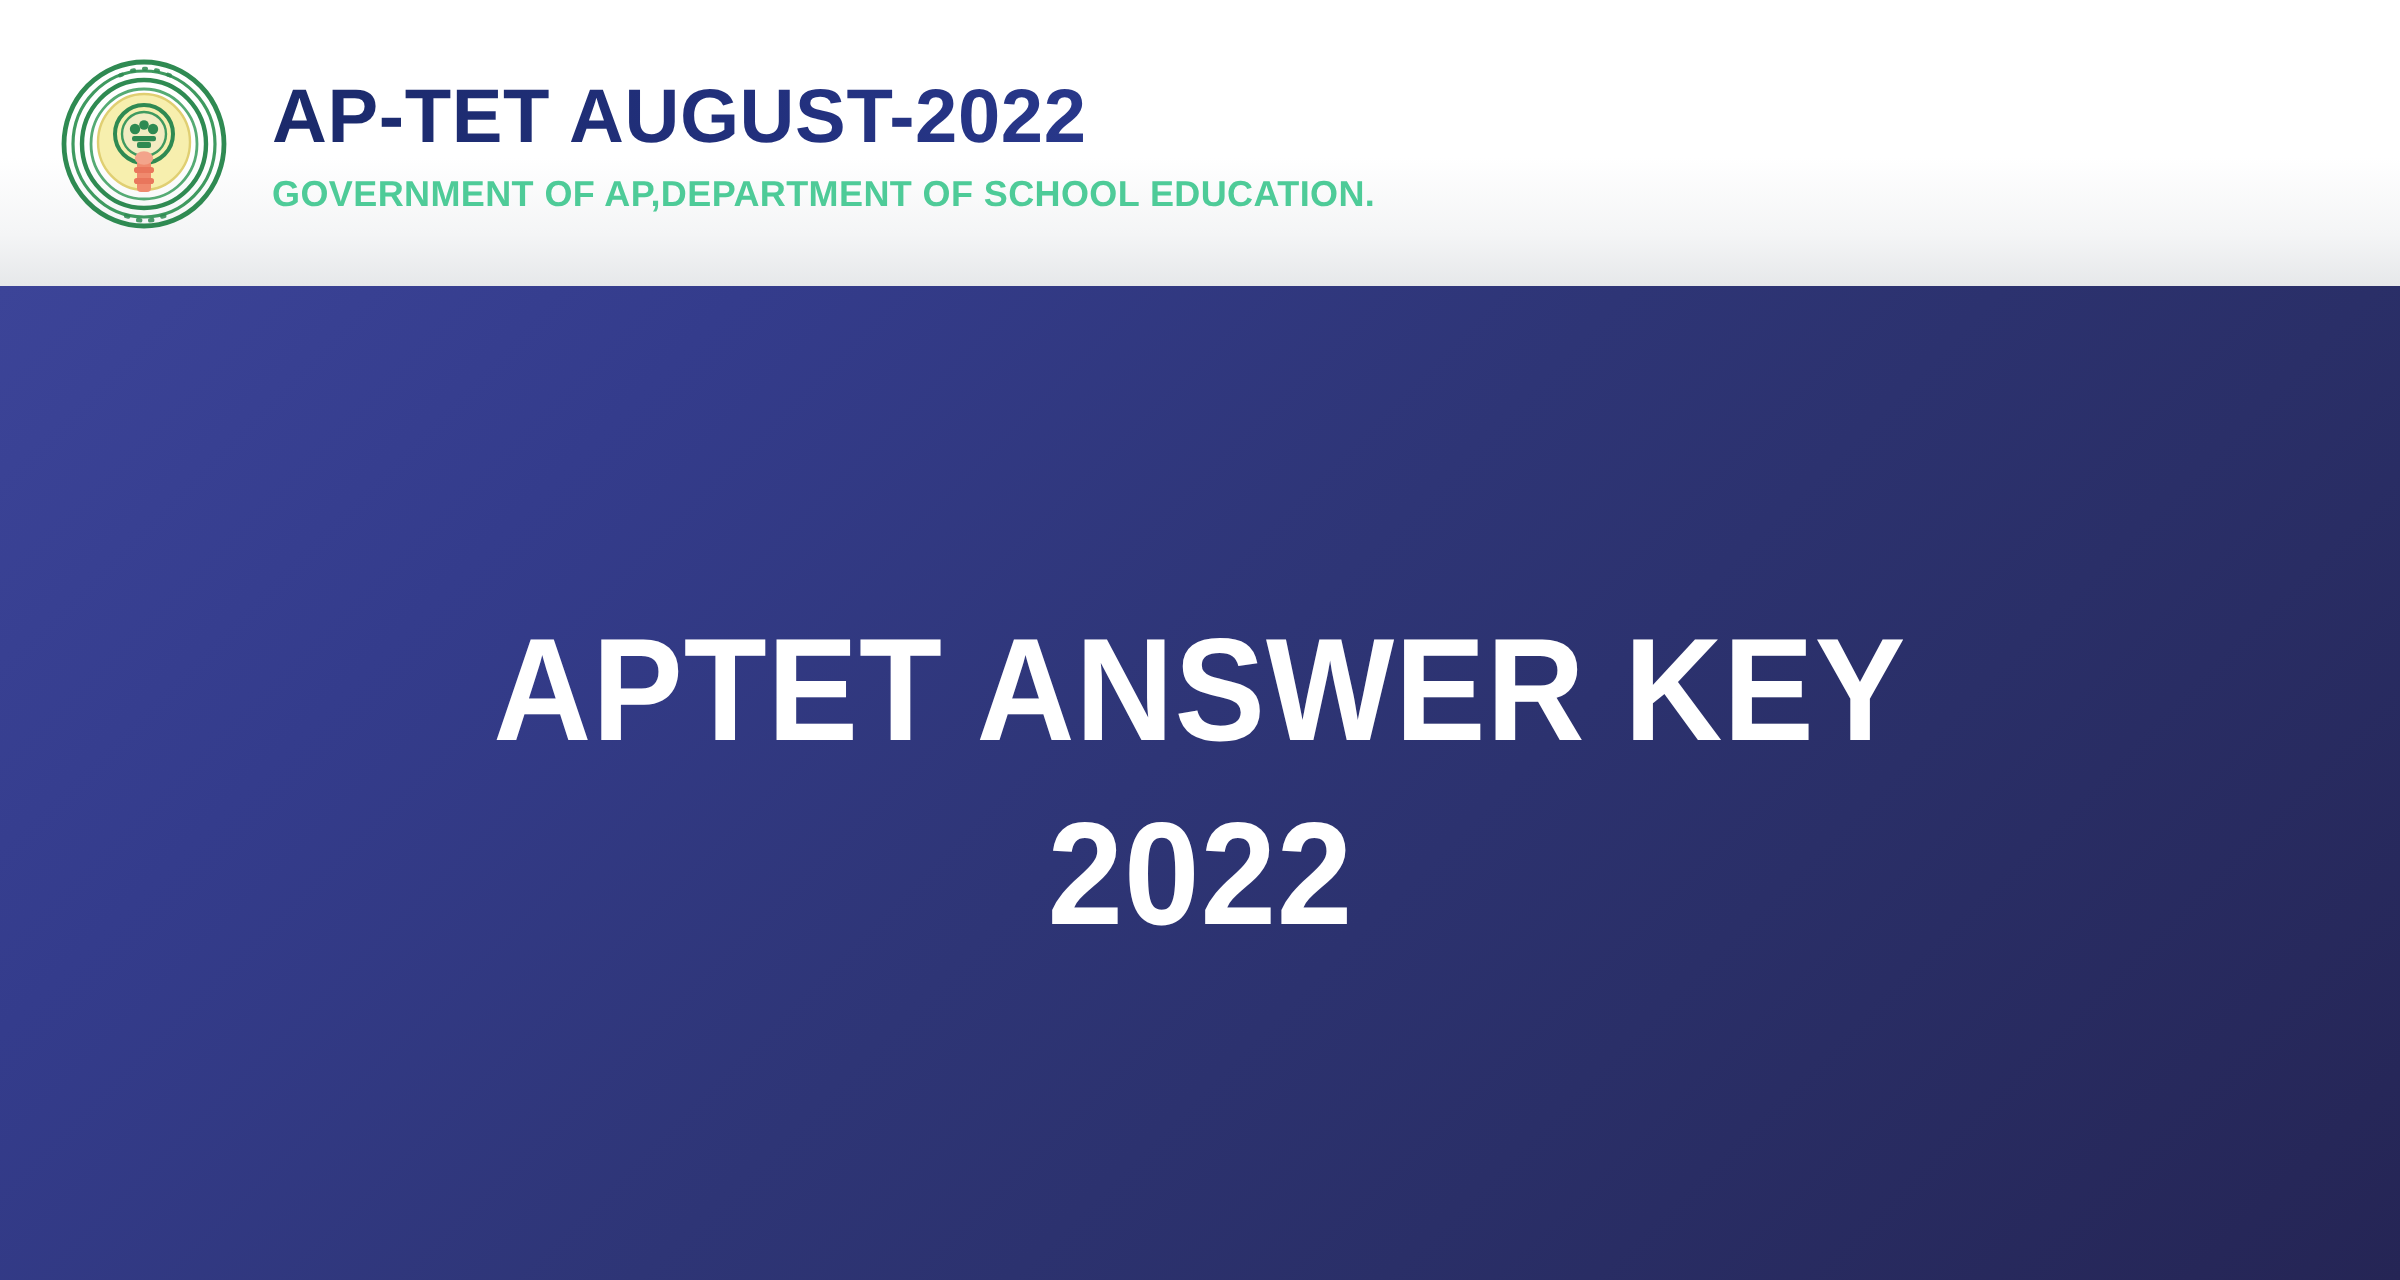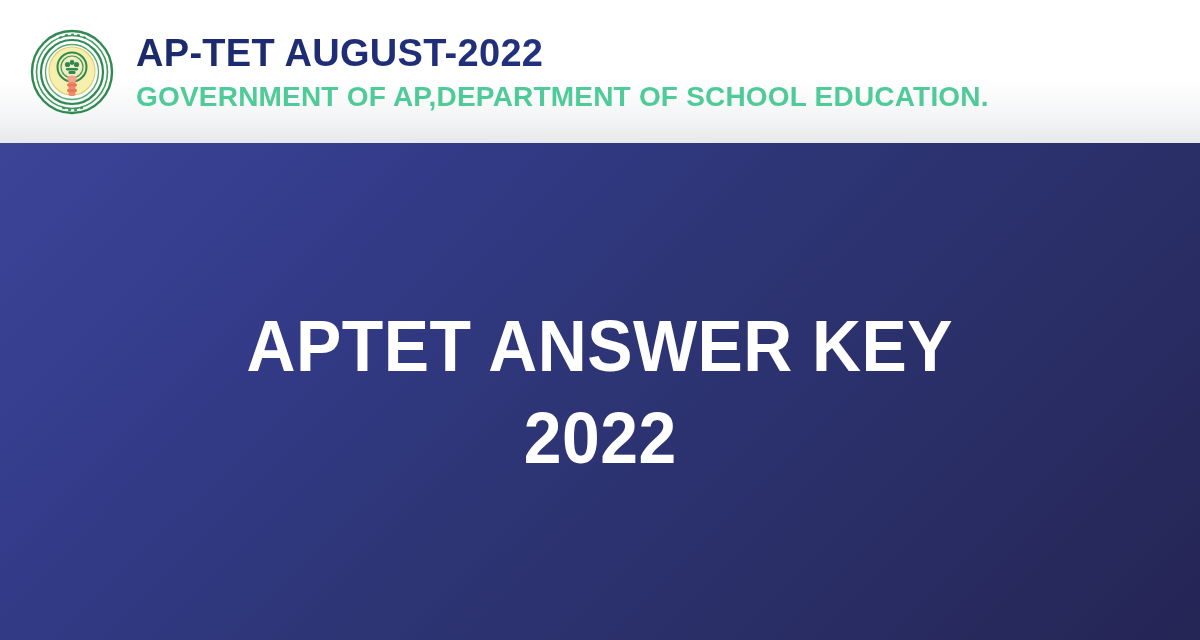--- a/index.html
+++ b/index.html
@@ -58,21 +58,21 @@
     line-height: 1.18;
     background: linear-gradient(to right, #1b2a6b 0%, #22307d 45%, #2e3e96 100%);
     -webkit-background-clip: text;
     background-clip: text;
     color: transparent;
     -webkit-text-fill-color: transparent;
     white-space: nowrap;
   }
 
   .header-subtitle {
-    font-size: 28px;
+    font-size: 18px;
     font-weight: bold;
     letter-spacing: 0.2px;
     line-height: 1.25;
     color: #4ecb98;
     white-space: nowrap;
     margin-top: 4px;
   }
 
   
   .hero-banner {

